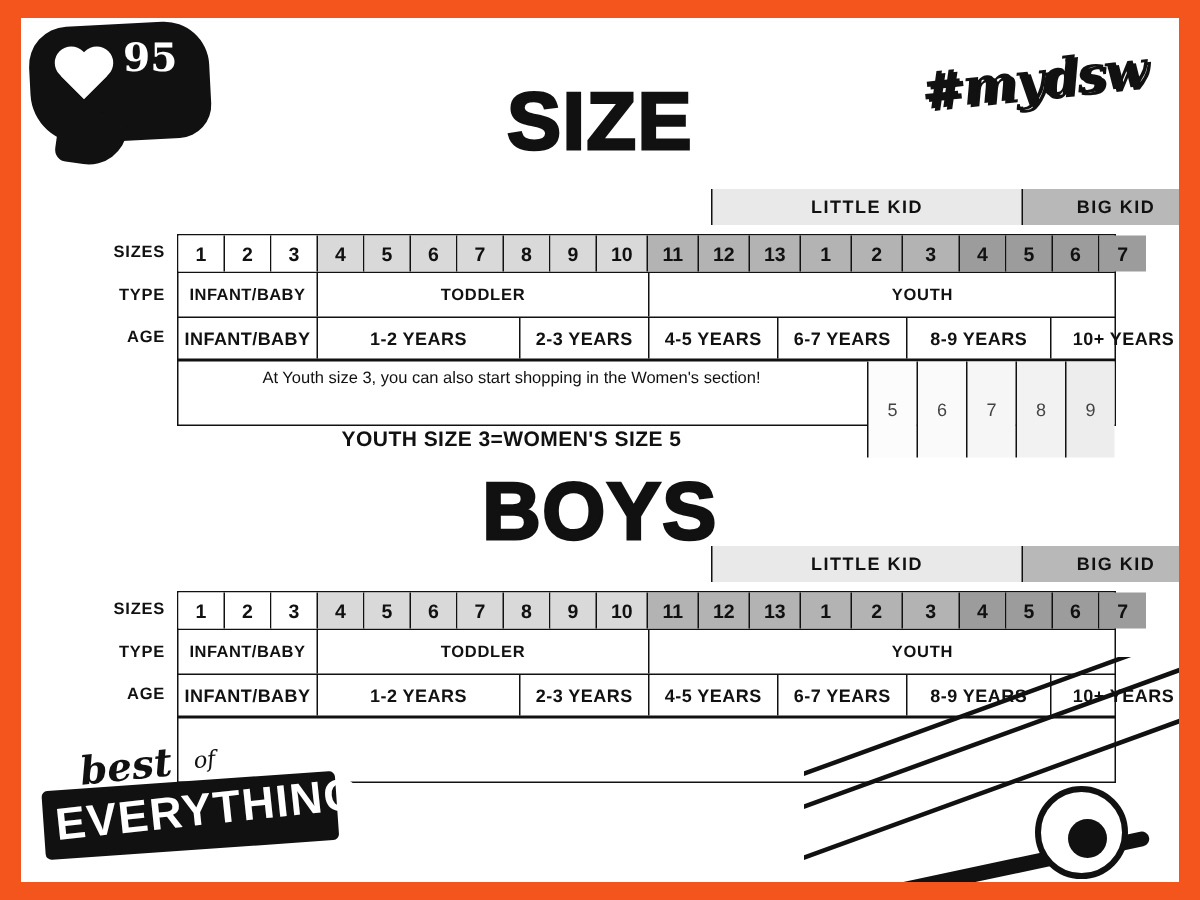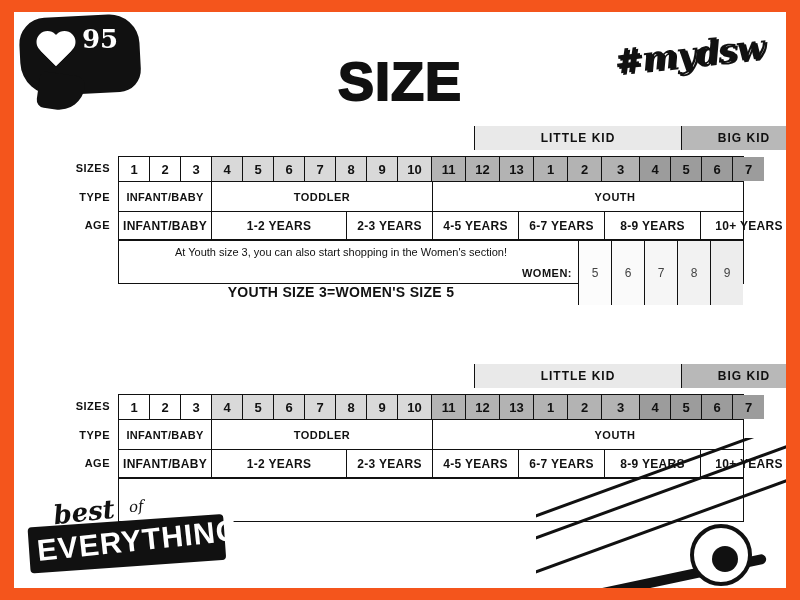--- a/index.html
+++ b/index.html
@@ -234,31 +234,31 @@
       <div class="cell" style="width:86px;">6-7 YEARS</div>
       <div class="cell" style="width:96px;">8-9 YEARS</div>
       <div class="cell" style="width:96px;">10+ YEARS</div>
     </div>
 
     <div class="noterow" style="top:114px;height:44px;">
       <div class="note-inner">
         <div class="note-line1" style="padding-right:180px;">At Youth size 3, you can also start shopping in the Women's section!</div>
         <div class="note-line2" style="padding-right:180px;">YOUTH SIZE 3=WOMEN'S SIZE 5</div>
         <div class="women-wrap">
-          <div class="women-label">WOMEN:</div>
           <div class="women-cell w1">5</div>
           <div class="women-cell w2">6</div>
           <div class="women-cell w3">7</div>
           <div class="women-cell w4">8</div>
           <div class="women-cell w5">9</div>
         </div>
       </div>
     </div>
   </div>
 
+  <div class="title" id="boys-title">BOYS</div>
 
   <div class="chart" id="boys-chart">
     <div class="band kidrow" style="top:0;">
       <div class="cell spacer" style="width:356px;"></div>
       <div class="cell lk" style="width:208px;">LITTLE KID</div>
       <div class="cell bk" style="width:124px;">BIG KID</div>
     </div>
 
     <div class="rowlabel" style="top:36px;">SIZES</div>
     <div class="band sizerow" style="top:30px;">

